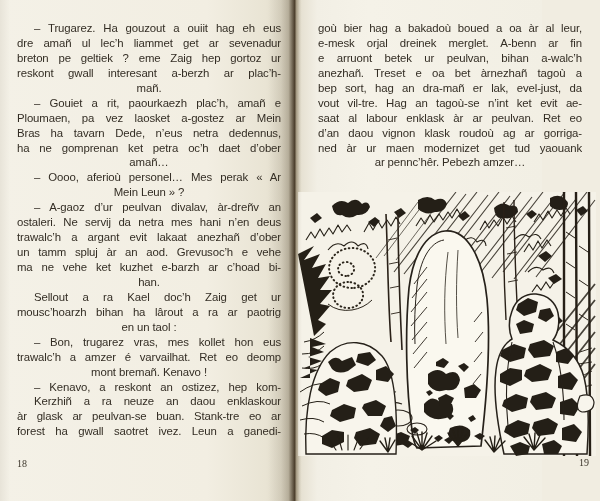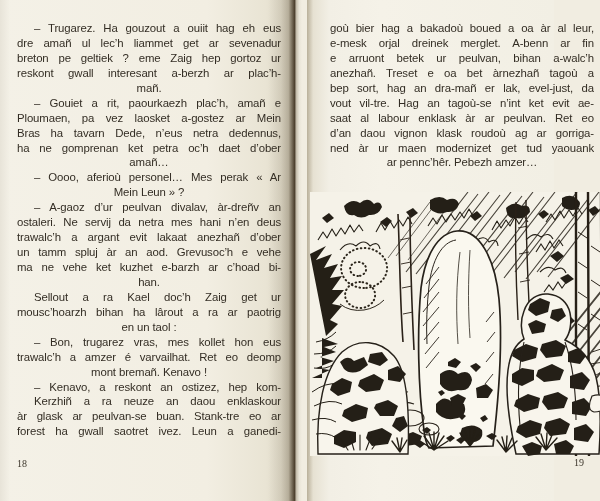--- a/index.html
+++ b/index.html
@@ -2,40 +2,40 @@
 <html><head>
 <meta charset="utf-8">
 <style>
   html,body{margin:0;padding:0;background:#d8d4c6;}
   .spread{position:relative;width:600px;height:501px;overflow:hidden;
           font-family:"Liberation Sans",sans-serif;background:#f1ede1;}
   .page{position:absolute;top:0;height:501px;}
   .page.left{left:0;width:295px;
     background:linear-gradient(to right,#f4f1e7 0%,#f2eee2 70%,#e9e4d4 90%,#d9d3c1 99%,#cfc8b4 100%);}
   .page.right{left:295px;width:247px;
-    background:linear-gradient(to right,#b9b09a 0%,#e6e1d2 2.5%,#f2efe5 9%,#f5f2e8 30%,#f2efe4 100%);margin-left:12px;}
+    background:linear-gradient(to right,#b9b09a 0%,#e6e1d2 2.5%,#f2efe5 9%,#f5f2e8 30%,#f2efe4 100%);}
   .gutter{position:absolute;left:268px;top:0;width:34px;height:501px;pointer-events:none;
     background:linear-gradient(to right,
       rgba(86,72,48,0) 0%, rgba(86,72,48,0.10) 38%, rgba(86,72,48,0.28) 60%,
       rgba(56,42,24,0.72) 74%, rgba(56,42,24,0.85) 78%,
       rgba(110,94,64,0.30) 84%, rgba(110,94,64,0.06) 92%, rgba(110,94,64,0) 100%);}
   .edgefade{position:absolute;left:0;top:0;width:10px;height:501px;pointer-events:none;
     background:linear-gradient(to right,rgba(120,110,88,0.10),rgba(120,110,88,0));}
   .textcol{position:absolute;top:21px;width:264px;color:#332d24;
     font-size:11.4px;letter-spacing:-0.12px;}
   .page.left  .textcol{left:17px;}
   .page.right .textcol{left:23px;}
   .line{height:14.95px;line-height:14.95px;overflow:hidden;white-space:normal;}
   .line.just{text-align:justify;text-align-last:justify;}
   .line.last{text-align:center;}
   .line.indent{padding-left:17px;}
   .pagenum{position:absolute;font-family:"Liberation Serif",serif;
     font-size:10px;color:#3c362b;}
   .page.left  .pagenum{left:17px;top:458px;}
-  .page.right .pagenum{left:267px;top:457px;}
+  .page.right .pagenum{left:284px;top:457px;}
   .illus{position:absolute;left:3px;top:192px;width:298px;height:264px;}
   .illus svg{display:block;width:100%;height:100%;}
 </style>
 </head>
 <body>
 
 <div class="spread">
 
   <div class="page left">
     <div class="textcol">

